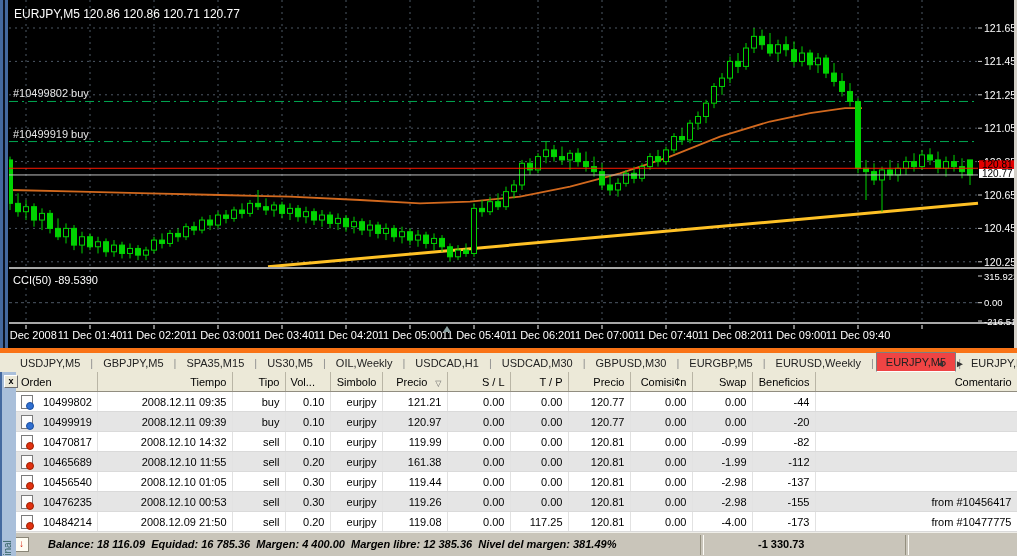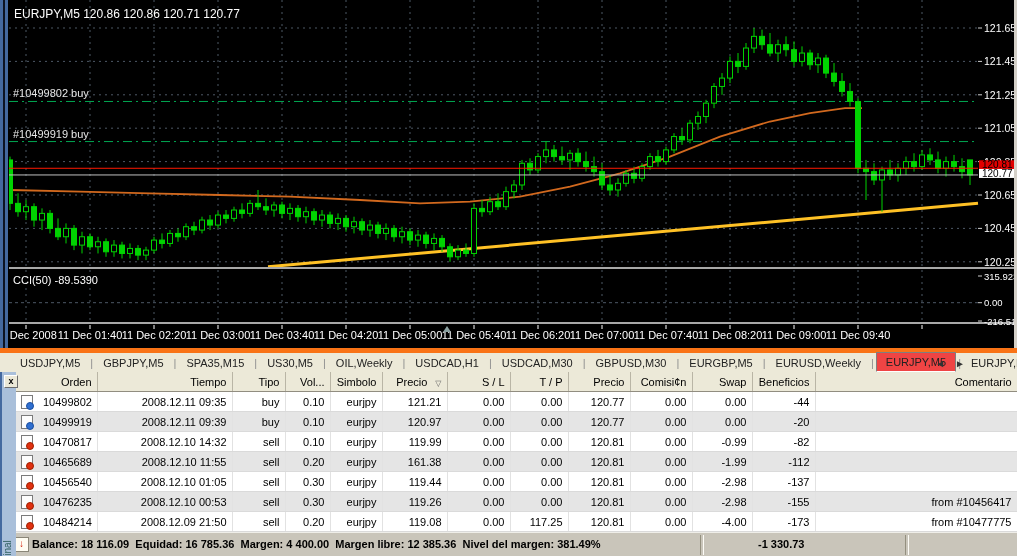--- a/index.html
+++ b/index.html
@@ -52,36 +52,36 @@
   table.orders th{
     background:#ece9d8;font-weight:normal;height:19px;padding:0 5px;
     border-right:1px solid #b9b5a5;border-bottom:1px solid #918d80;
     overflow:hidden;white-space:nowrap;
   }
   table.orders td{
     height:19px;padding:0 5px;border-right:1px solid #e2e2e2;border-bottom:1px solid #dadada;
     overflow:hidden;white-space:nowrap;background:#fff;
   }
   table.orders tr.alt td{background:#e5e5e5;}
-  .al{text-align:right;margin-top:14px;} .ar{text-align:right;}
+  .al{text-align:left;margin-top:14px;} .ar{text-align:right;}
   .ordcell{display:flex;align-items:center;gap:10px;}
   .doc-icon{
     width:10px;height:12px;background:#fdfdfd;border:1px solid #7a7a7a;position:relative;flex:0 0 auto;
   }
   .doc-icon i{position:absolute;right:-2px;bottom:-2px;width:6px;height:6px;border-radius:50%;}
   .doc-icon.buy i{background:#2f6fd0;border:1px solid #1b4fa0;}
   .doc-icon.sell i{background:#e03010;border:1px solid #a02000;}
   .sort-tri{font-size:8px;color:#6a6a6a;margin-left:8px;}
   
   .statusbar{
     position:absolute;left:0;top:532px;width:1017px;height:24px;
     background:#c9c5ba;border-top:1px solid #efeee9;box-sizing:border-box;
     font-size:11px;font-weight:bold;color:#000;
   }
-  .statusbar .txt{position:absolute;left:32px;top:5px;white-space:pre;}
+  .statusbar .txt{position:absolute;left:48px;top:5px;white-space:pre;font-style:italic;}
   .statusbar .profit{position:absolute;left:758px;top:5px;}
   .status-icon{
     position:absolute;left:14px;top:4px;width:13px;height:13px;background:#fffdf2;
     border:1px solid #8a8678;color:#d01800;font-size:10px;line-height:12px;text-align:center;font-weight:bold;
   }
   .sb-groove{position:absolute;top:2px;height:20px;width:2px;border-left:1px solid #94907f;border-right:1px solid #fdfcf7;}
 </style>
 </head>
 <body>
 

